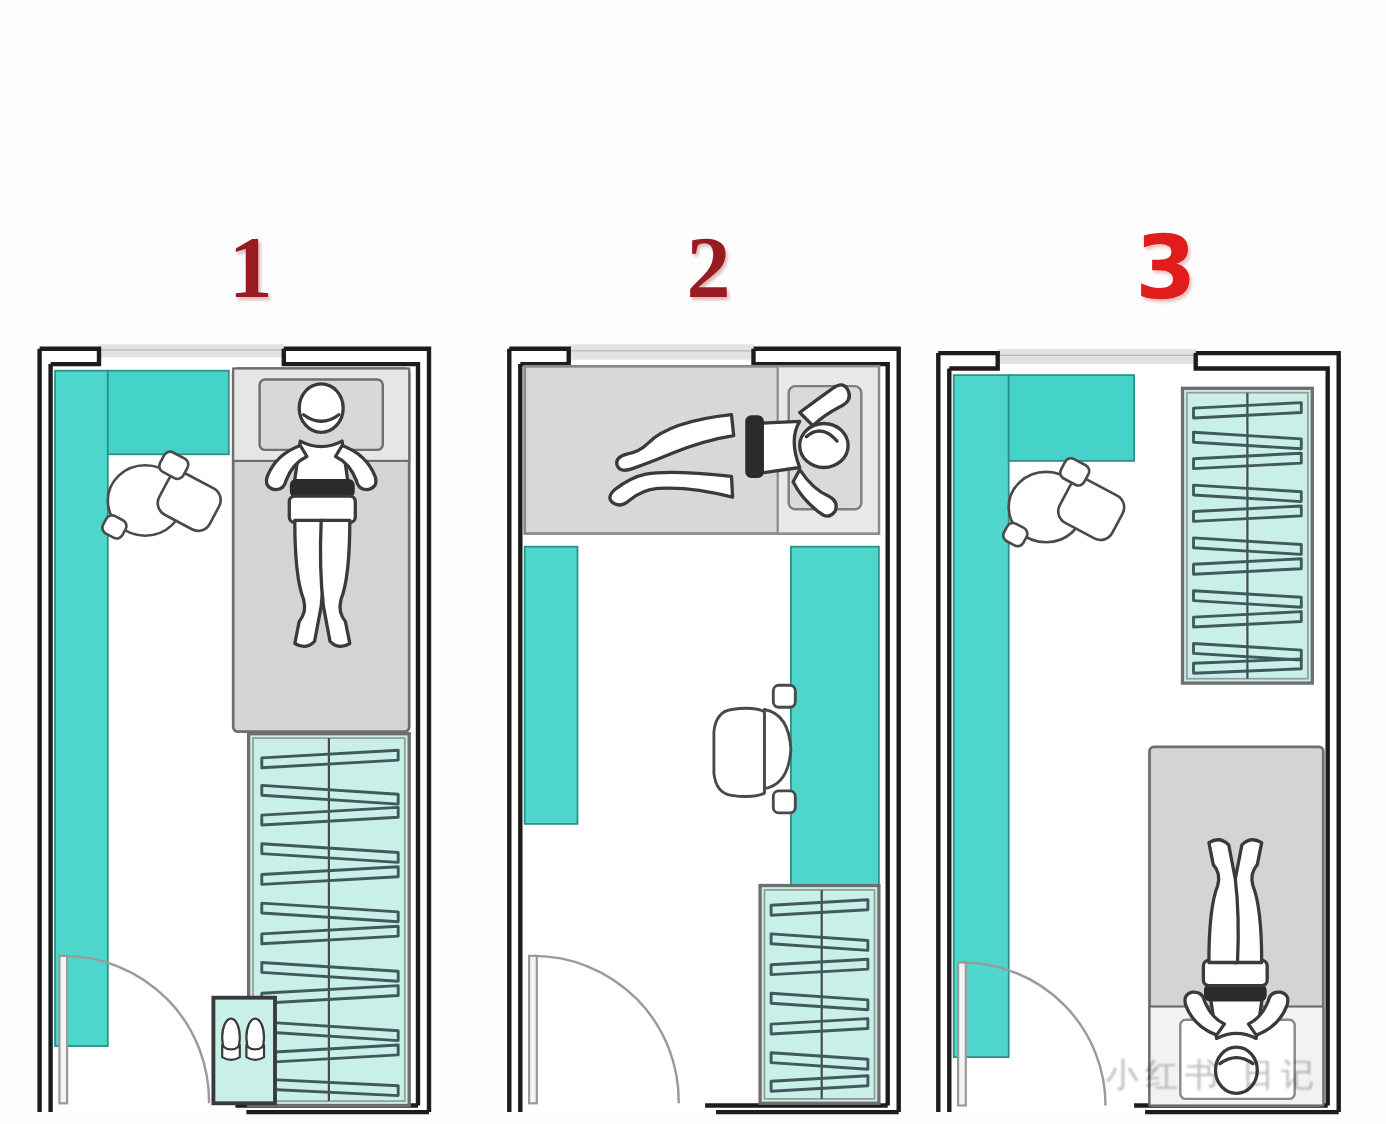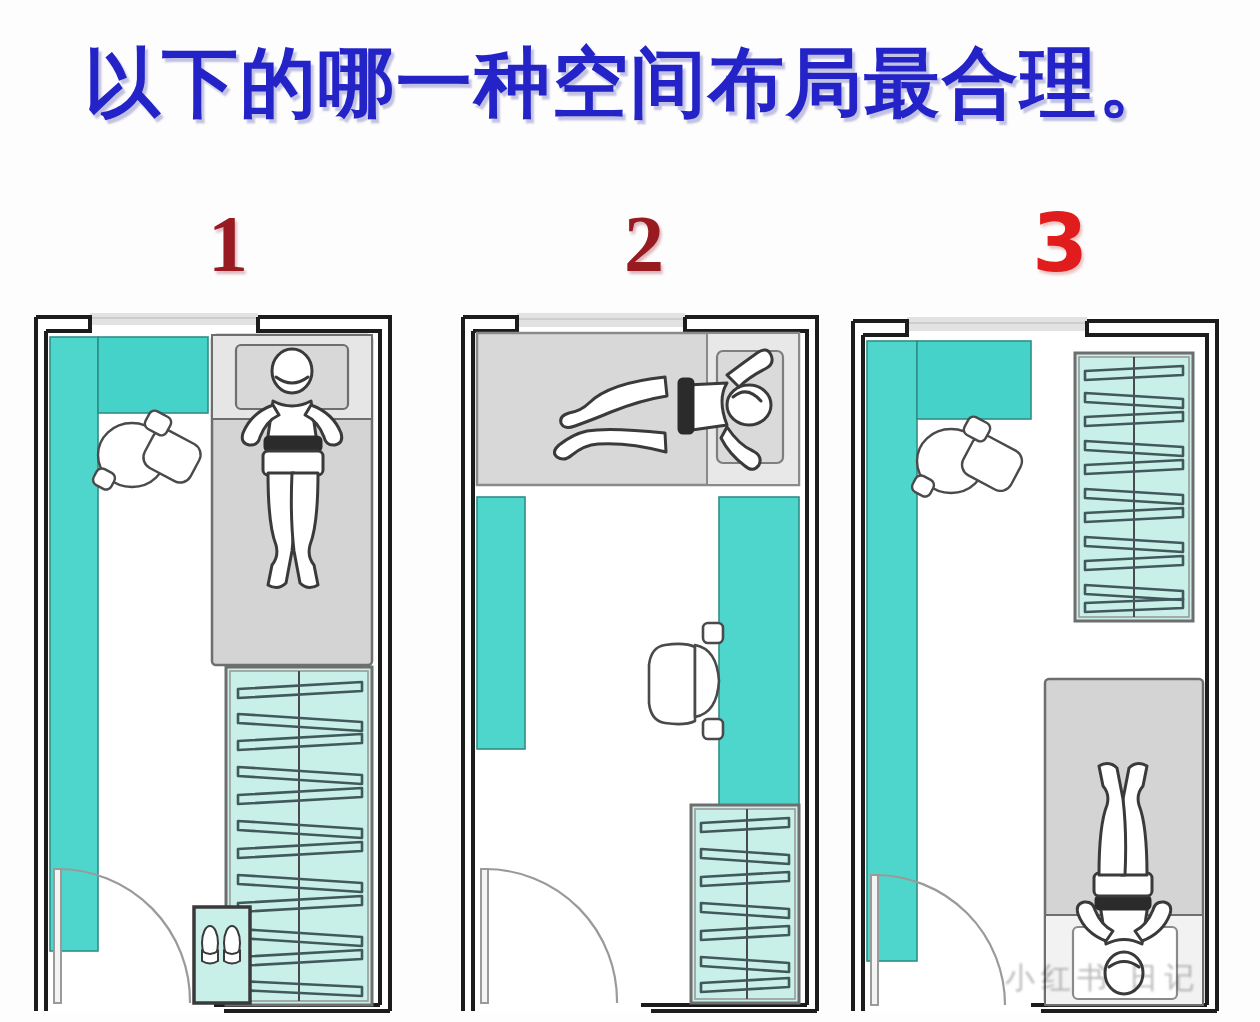--- a/index.html
+++ b/index.html
@@ -88,21 +88,20 @@
     filter: blur(1.2px);
     white-space: nowrap;
     overflow: hidden;
   }
 </style>
 </head>
 <body>
 
 <div id="page">
 
-  <div id="title">以下的哪一种空间布局最合理。</div>
 
   <div id="num-1" class="opt-num serif">1</div>
   <div id="num-2" class="opt-num serif">2</div>
   <div id="num-3" class="opt-num sans">3</div>
 
   <div class="plan" id="plan-1">
     <svg width="372" height="712" viewBox="0 0 372 712" xmlns="http://www.w3.org/2000/svg">
       <defs>
         
       </defs>

